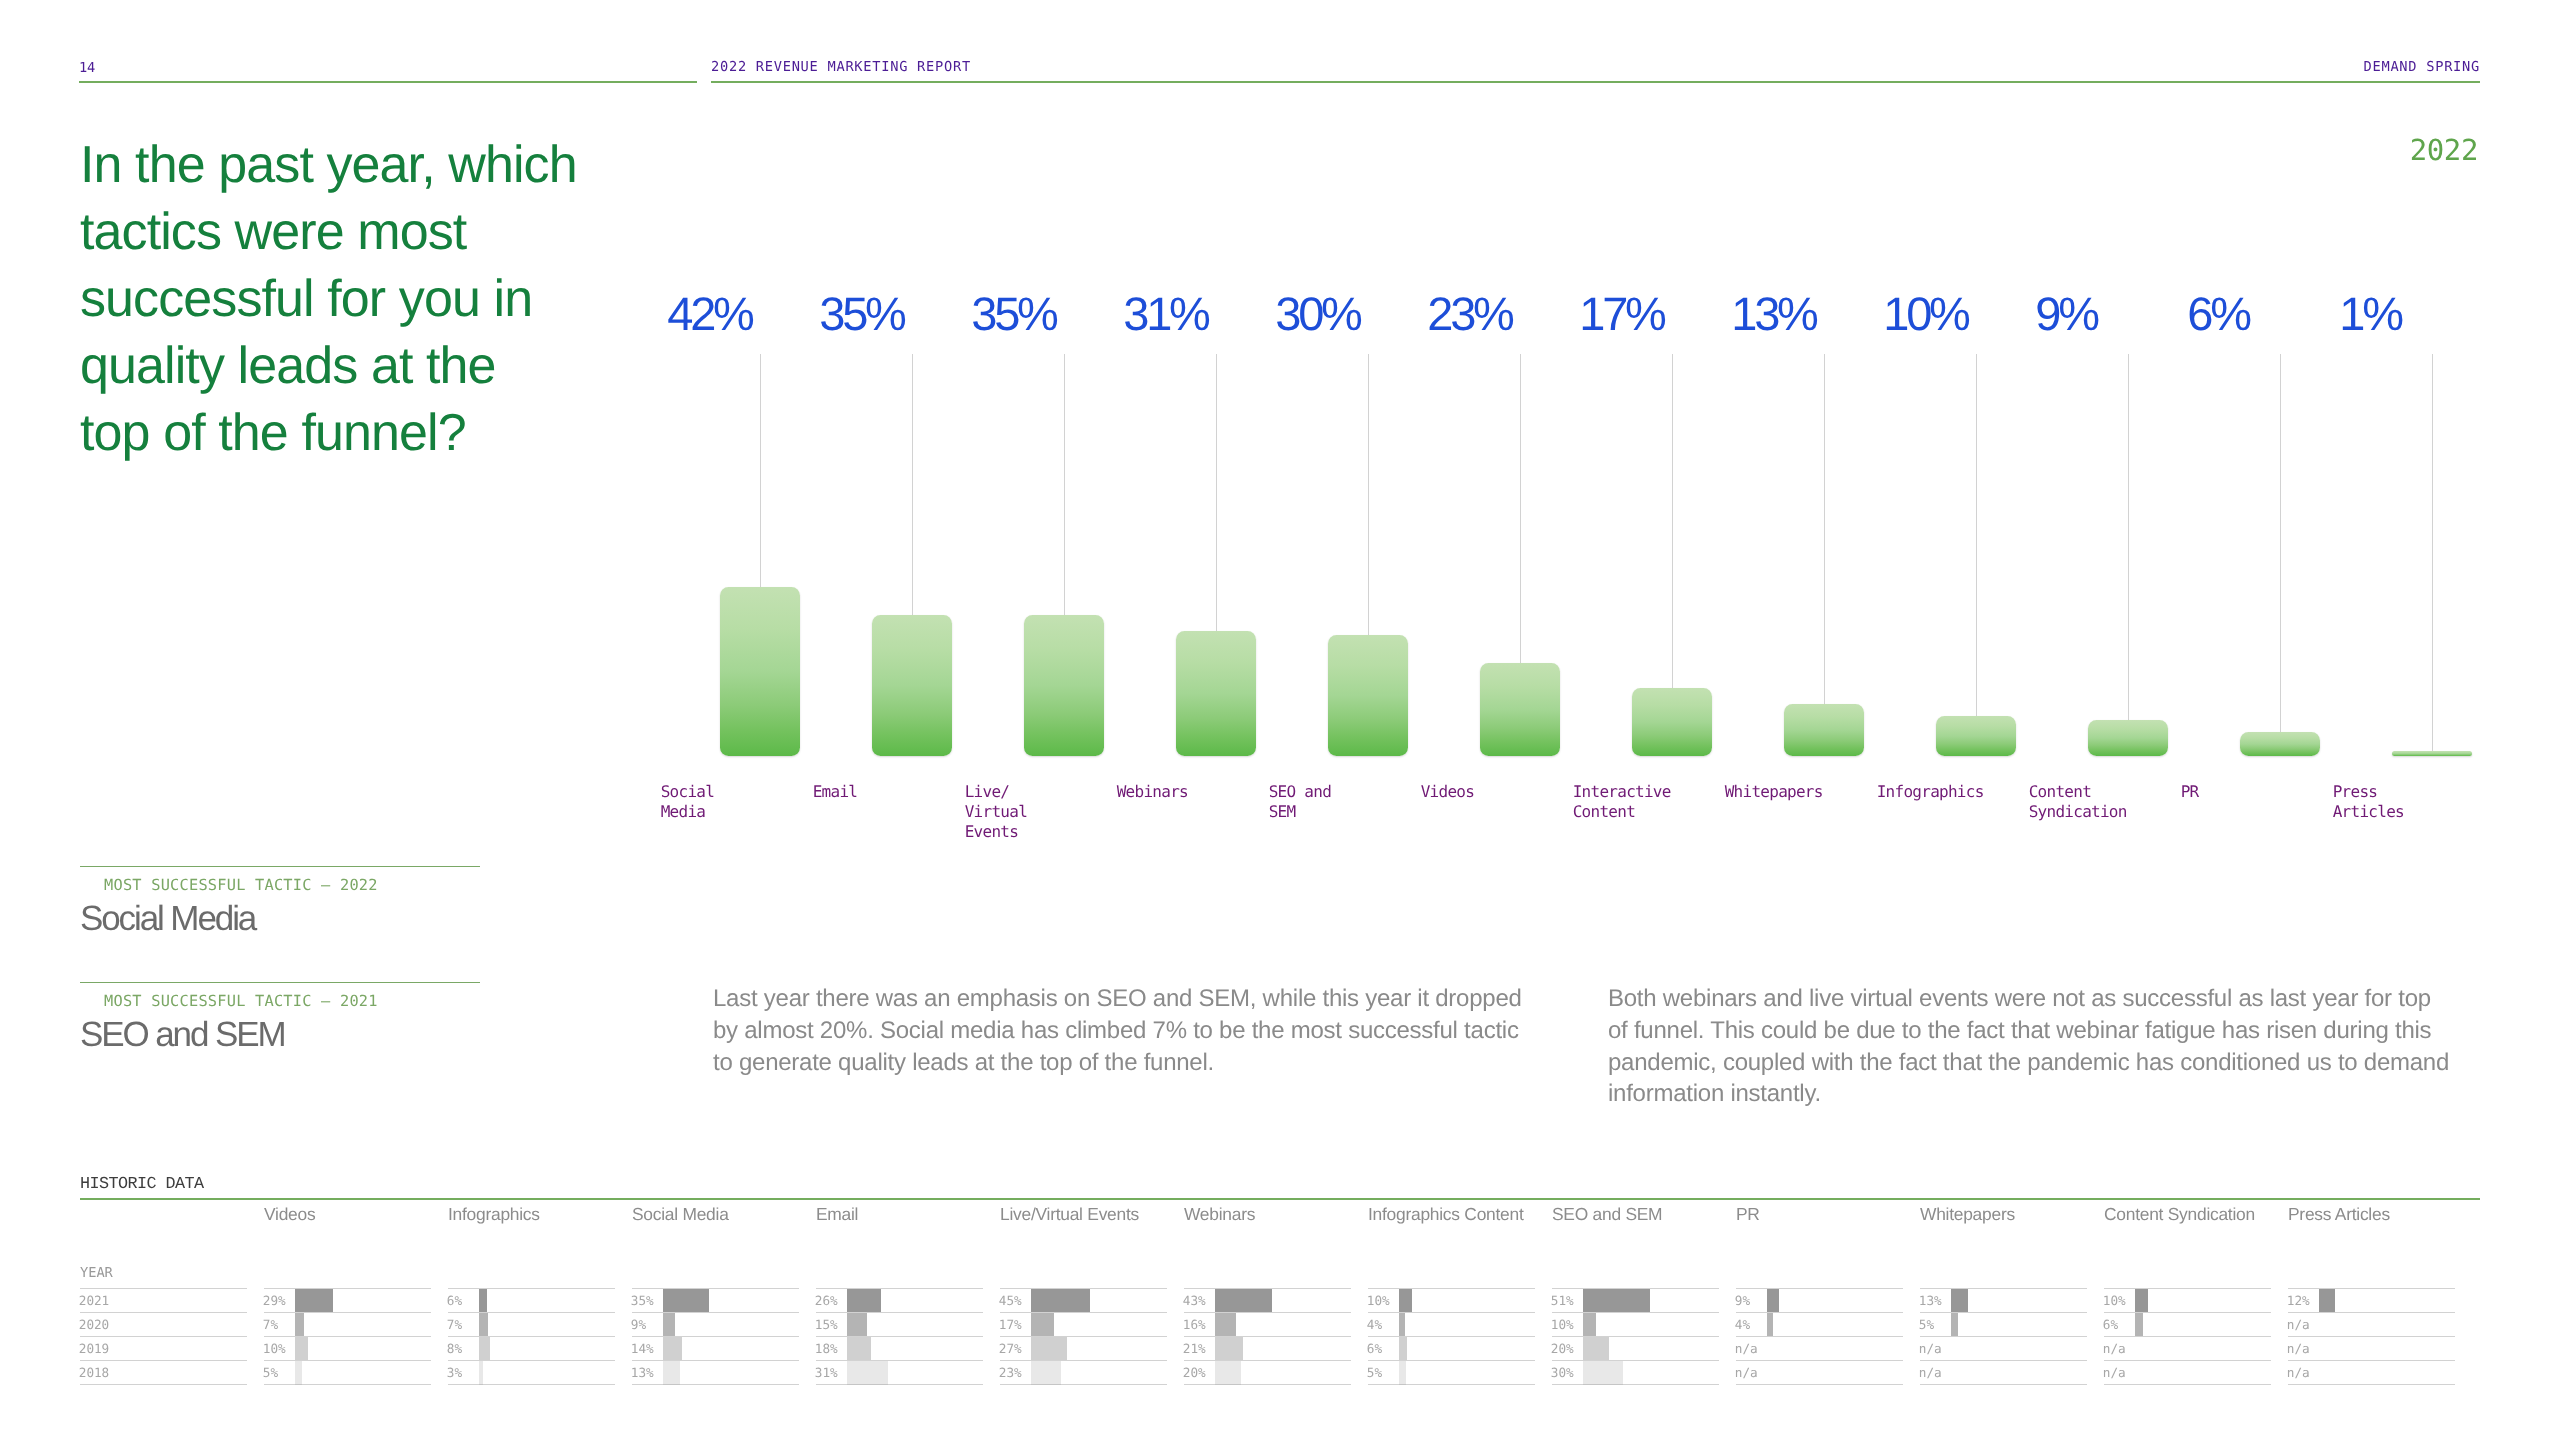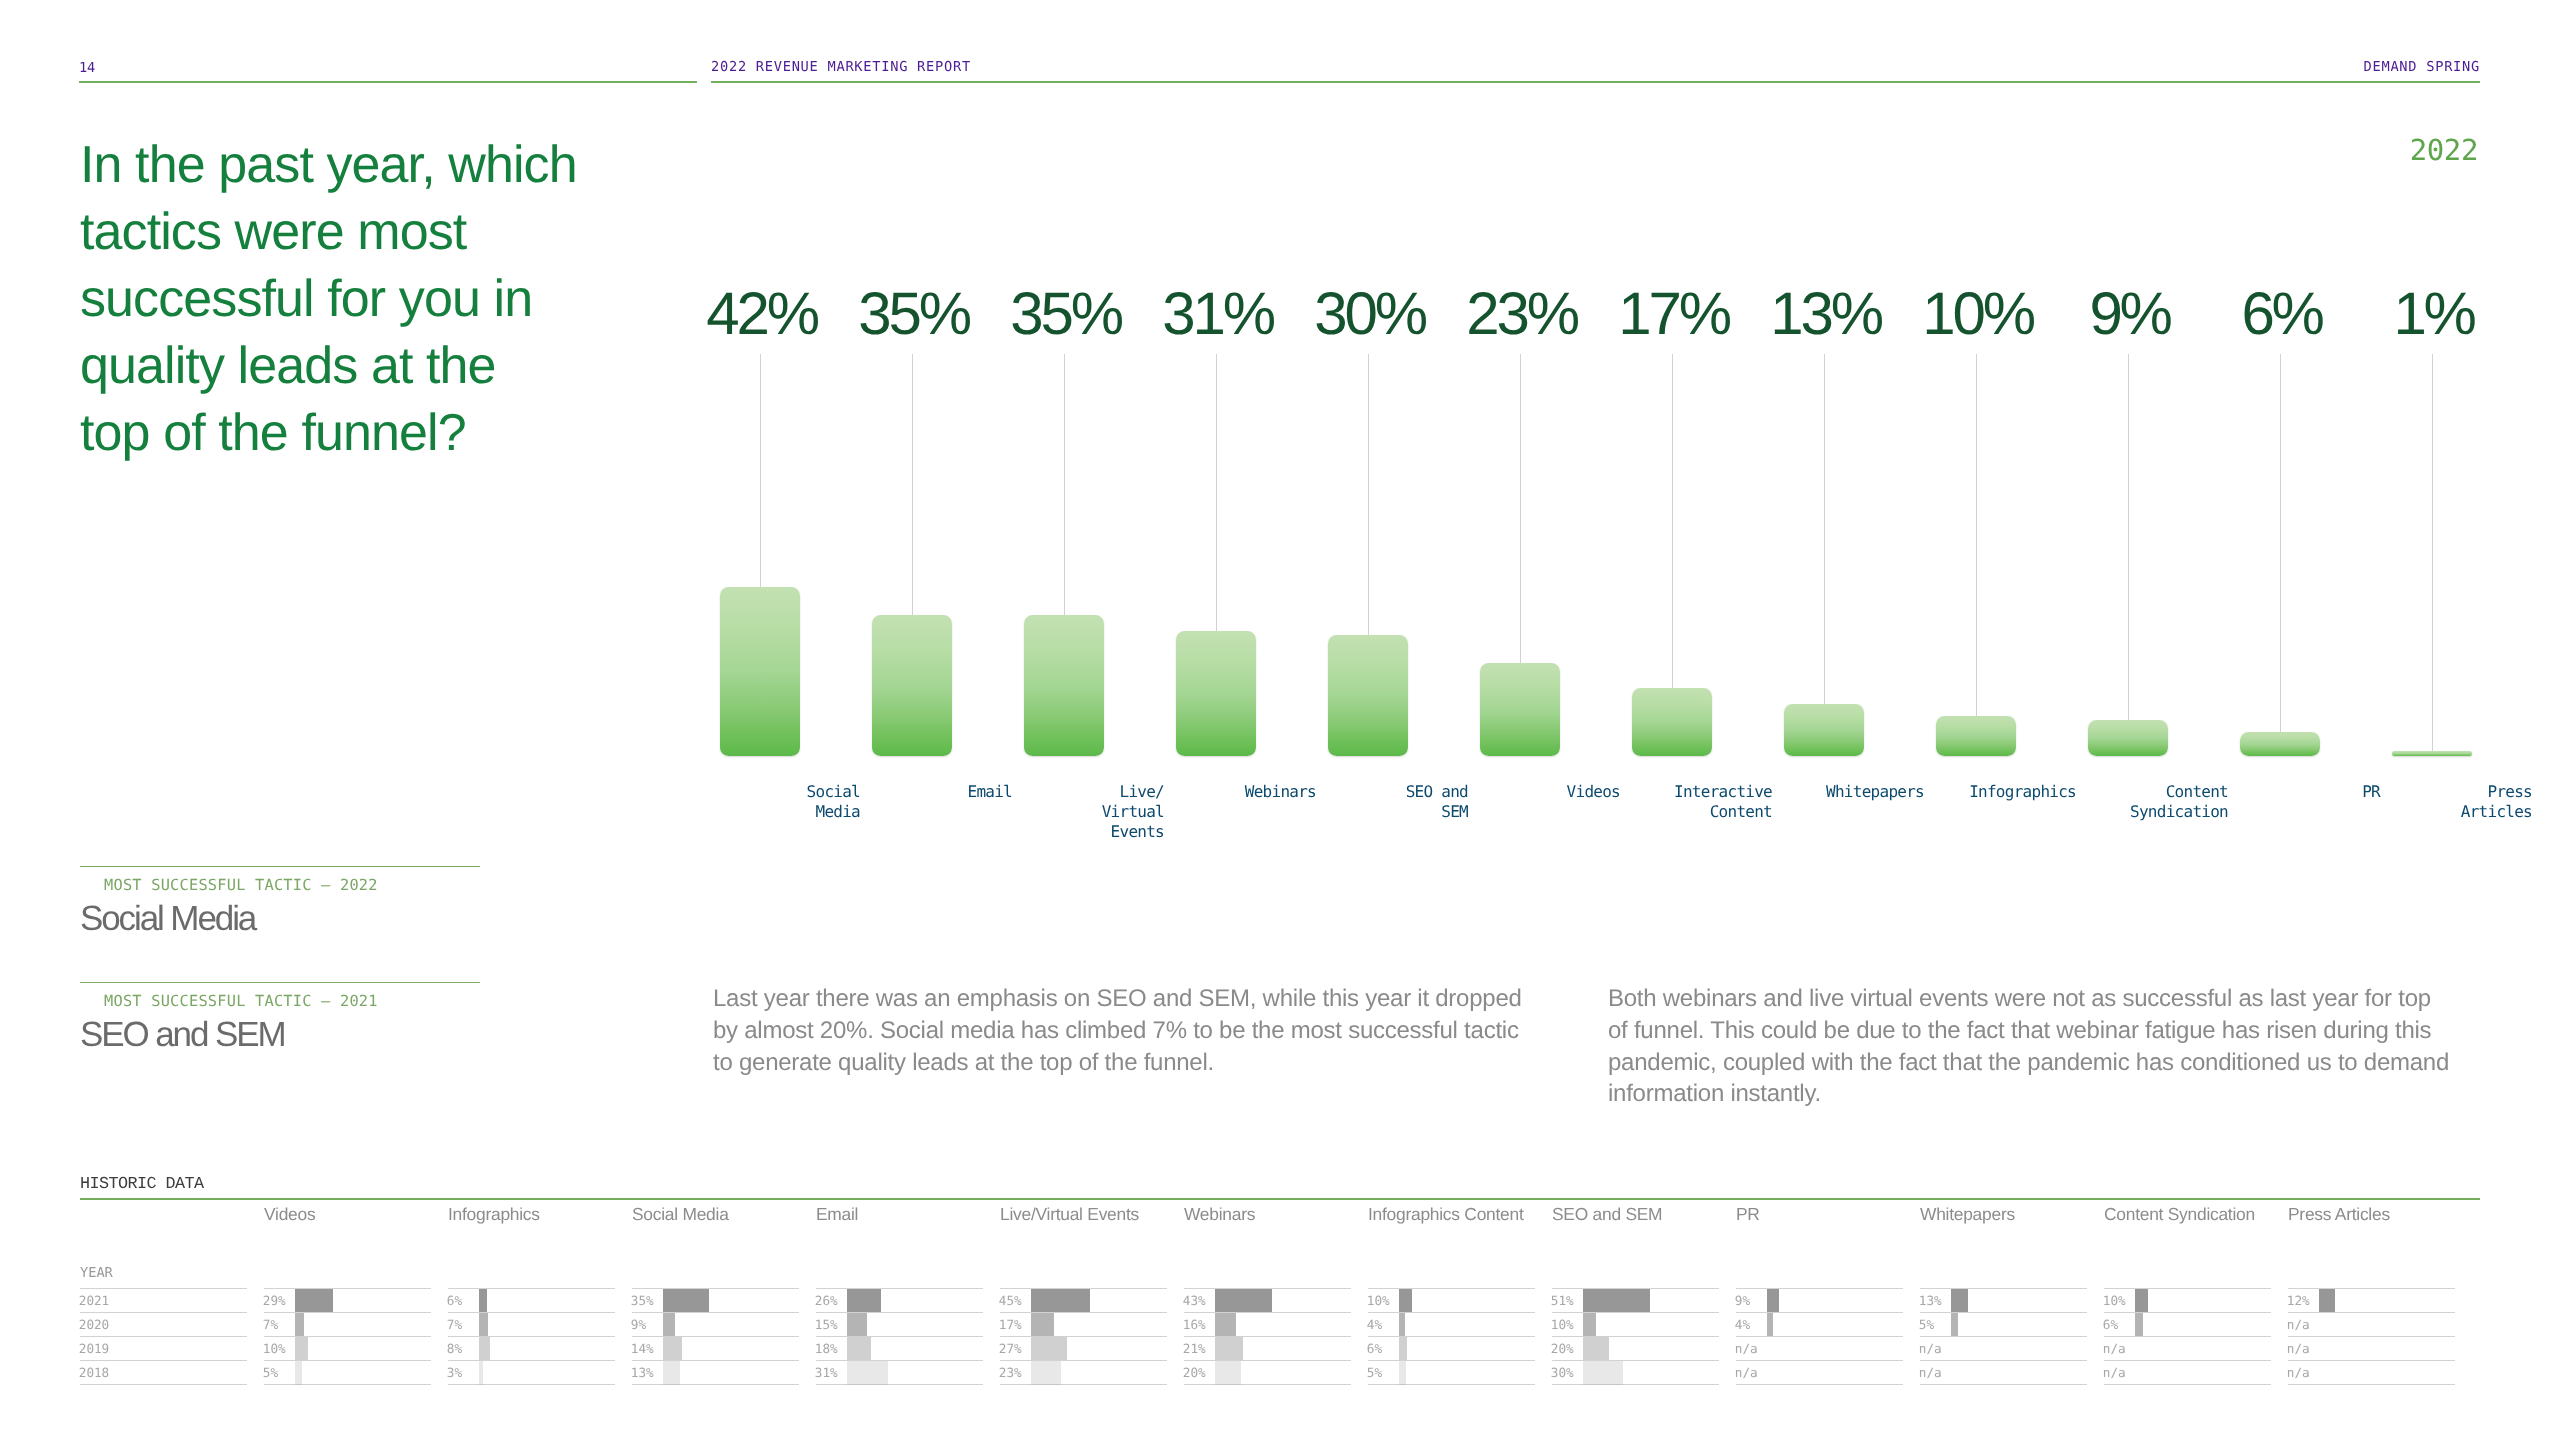--- a/index.html
+++ b/index.html
@@ -36,29 +36,29 @@
   .hl2{top:982px;}
 
   
   .cmt{position:absolute;margin:0;font-size:24px;line-height:31.8px;color:#8a8a8a;letter-spacing:-0.25px;}
   .cmt1{left:713px;top:983px;width:820px;}
   .cmt2{left:1608px;top:983px;width:845px;}
 
   
   .chart{position:absolute;left:0;top:0;width:2560px;height:1440px;pointer-events:none;}
   .bar-col{position:absolute;top:288px;width:152px;height:560px;}
-  .bar-val{position:absolute;left:-20px;top:0px;width:192px;text-align:center;
-           font-size:60px;color:#14532d;letter-spacing:-3.2px;line-height:52px;text-indent:3.2px;}
+  .bar-val{position:absolute;left:-20px;top:0px;width:192px;text-align:left;
+           font-size:47px;color:#1d4ed8;letter-spacing:-3.2px;line-height:52px;text-indent:3.2px;}
   .bar-stem{position:absolute;left:75.6px;top:66px;width:1.2px;background:#d2d2d2;}
   .bar-rect{position:absolute;left:35.8px;width:80.5px;border-radius:8.5px;
             box-shadow:0 1px 2px rgba(0,0,0,0.16);
             background:linear-gradient(to bottom,#c3e1b2 0%,#b7ddA5 25%,#a4d694 50%,#8ccb78 70%,#74c25e 85%,#61bb4d 97%,#5cb948 100%);}
-  .bar-lbl{position:absolute;left:-24px;width:200px;text-align:right;top:494px;
+  .bar-lbl{position:absolute;left:-24px;width:200px;text-align:left;top:494px;
            font-family:"DejaVu Sans Mono","Liberation Mono",monospace;
-           font-size:16px;line-height:19.8px;letter-spacing:-0.73px;text-indent:0.73px;color:#0c4a6e;}
+           font-size:16px;line-height:19.8px;letter-spacing:-0.73px;text-indent:0.73px;color:#701a75;}
 
   
   .hd-title{position:absolute;left:80px;top:1175px;
             font-family:Liberation Mono, monospace;
             font-size:16.8px;letter-spacing:-0.56px;color:#3d3d3d;}
   .hd-rule{position:absolute;left:80px;top:1198.4px;width:2400px;height:0;border-top:2px solid #74ad5e;}
   .hd-grid{position:absolute;left:80px;top:1198.4px;width:2400px;height:200px;}
   .hd-col{position:absolute;top:0;width:167px;}
   .hd-colhdr{position:absolute;top:5.3px;left:0;font-size:17.4px;color:#8c8c8c;white-space:nowrap;letter-spacing:-0.25px;}
   .hd-yearlbl{position:absolute;top:66.5px;left:0px;

